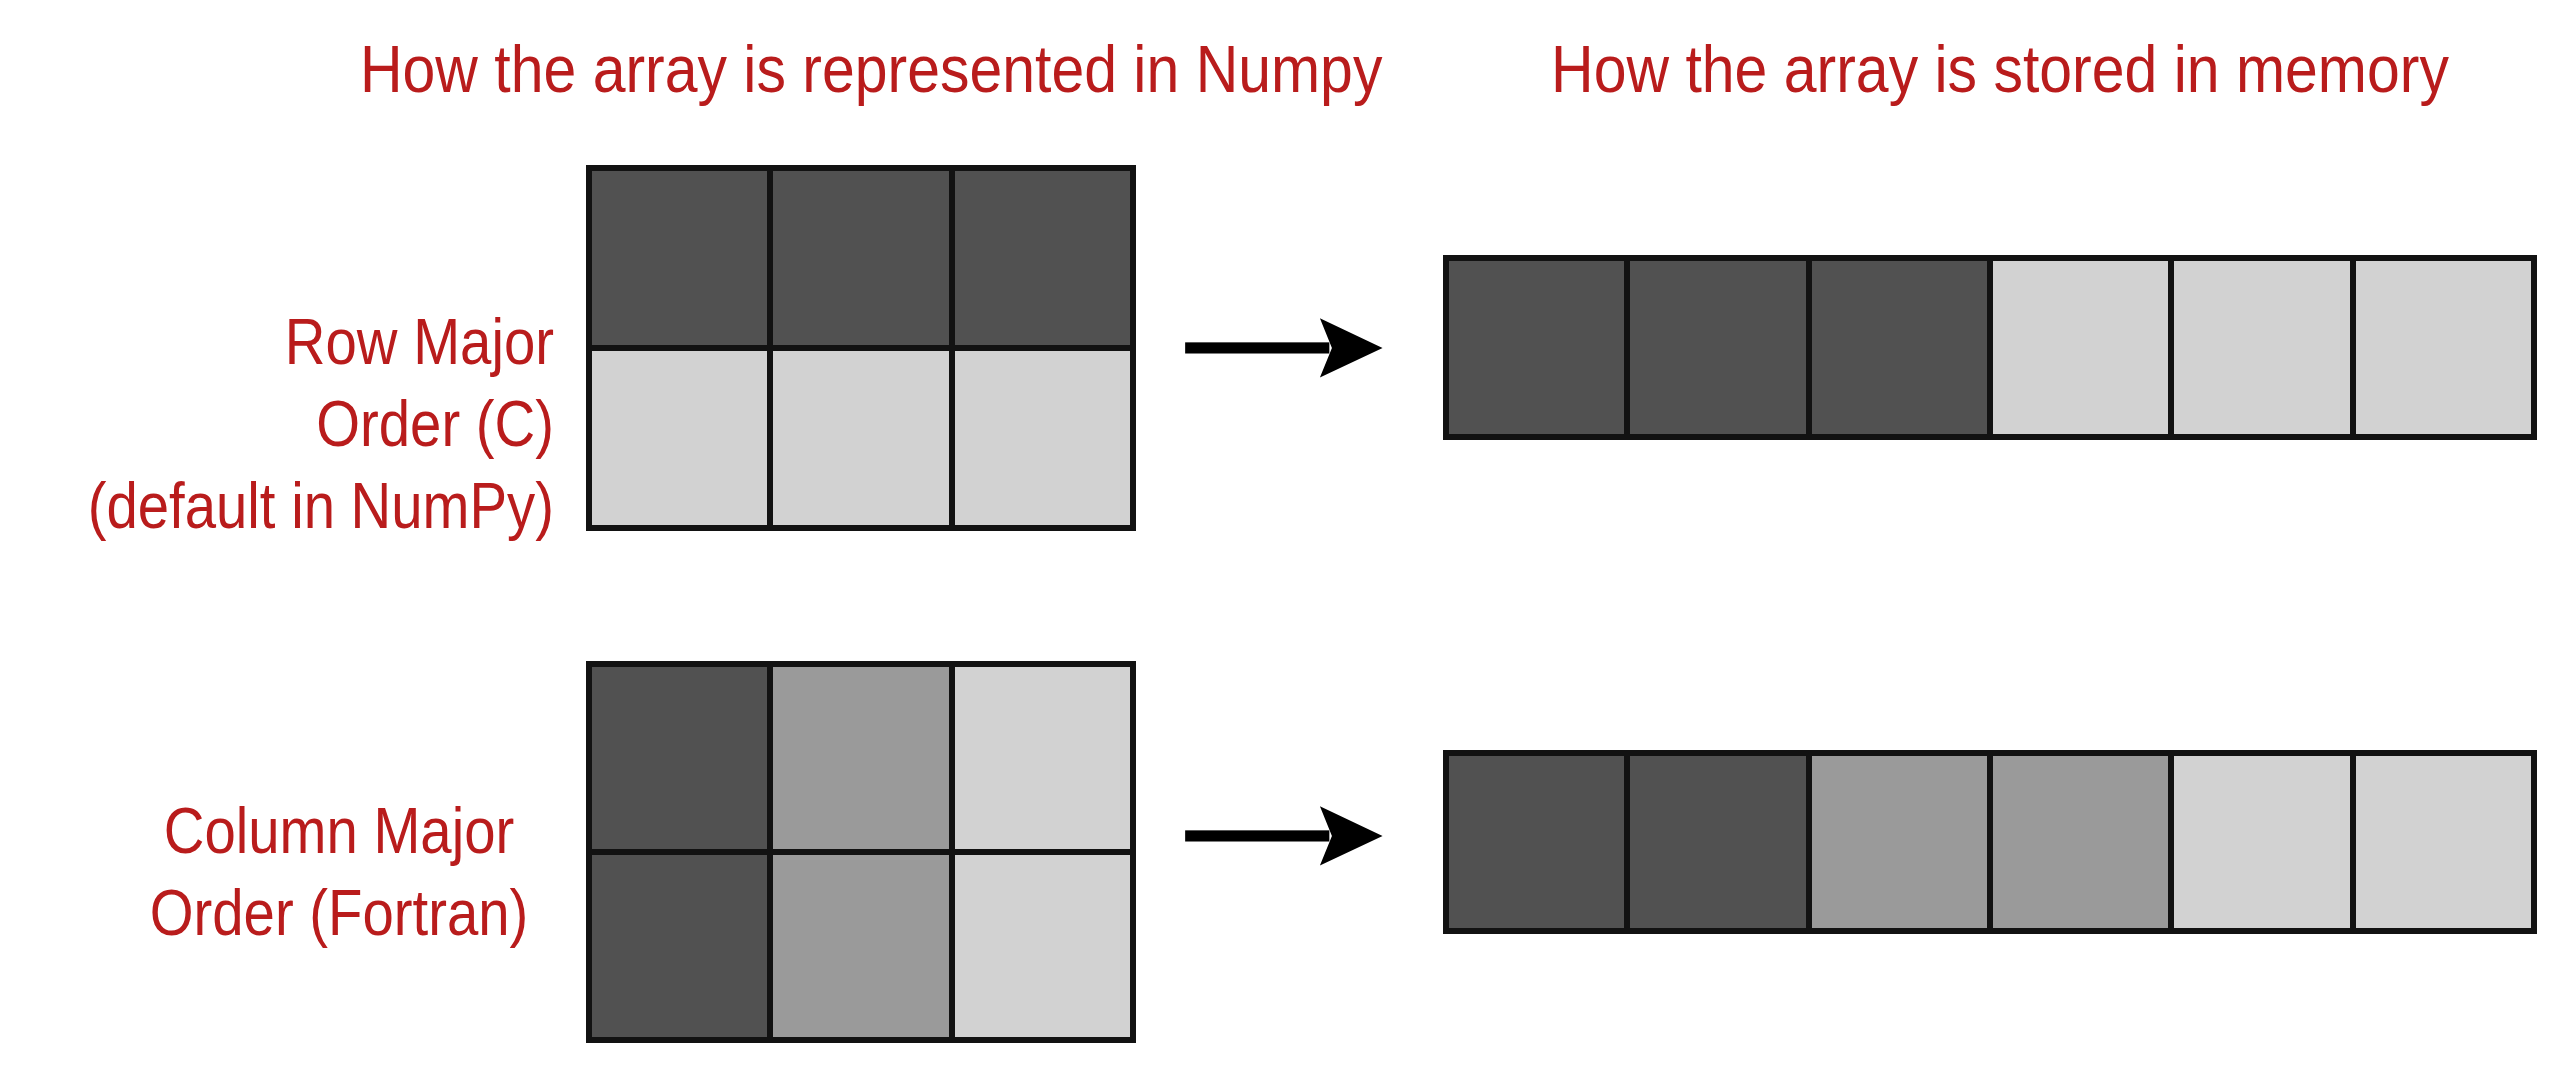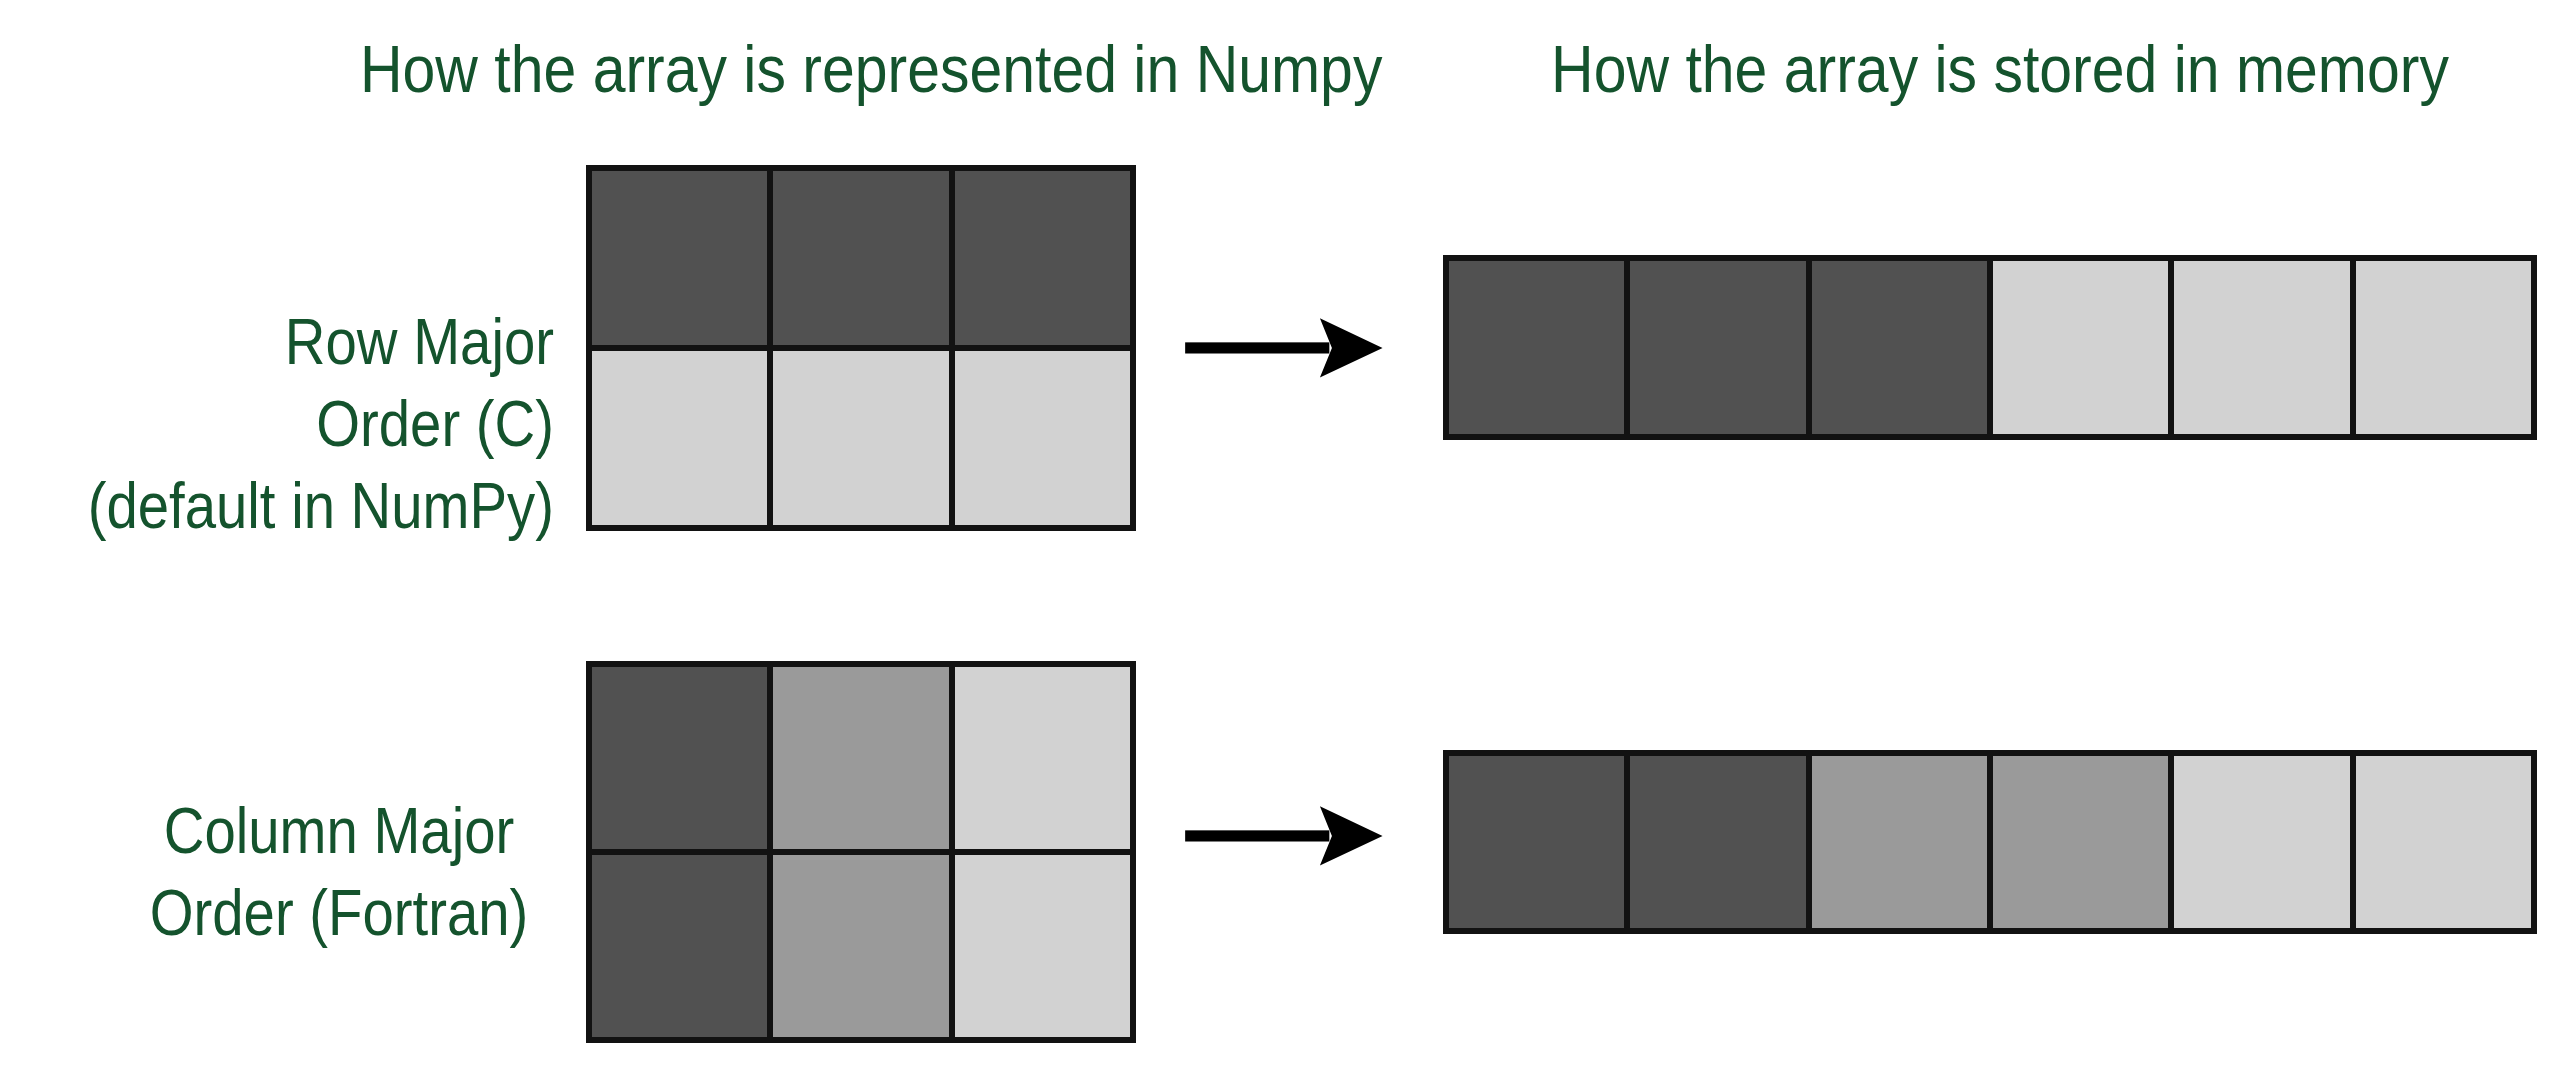--- a/index.html
+++ b/index.html
@@ -2,21 +2,21 @@
 <html style="font-size:13.7px"><head>
 <meta charset="utf-8">
 <style>
   html, body { margin: 0; padding: 0; background: #ffffff; }
   .canvas {
     position: relative;
     width: 2576px;
     height: 1066px;
     background: #ffffff;
     font-family: "Liberation Sans", sans-serif;
-    color: #14532d;
+    color: #b91c1c;
     overflow: hidden;
   }
 
   .title {
     position: absolute;
     top: 31px;
     font-size: 67px;
     line-height: 76px;
     text-align: center;
     white-space: nowrap;

